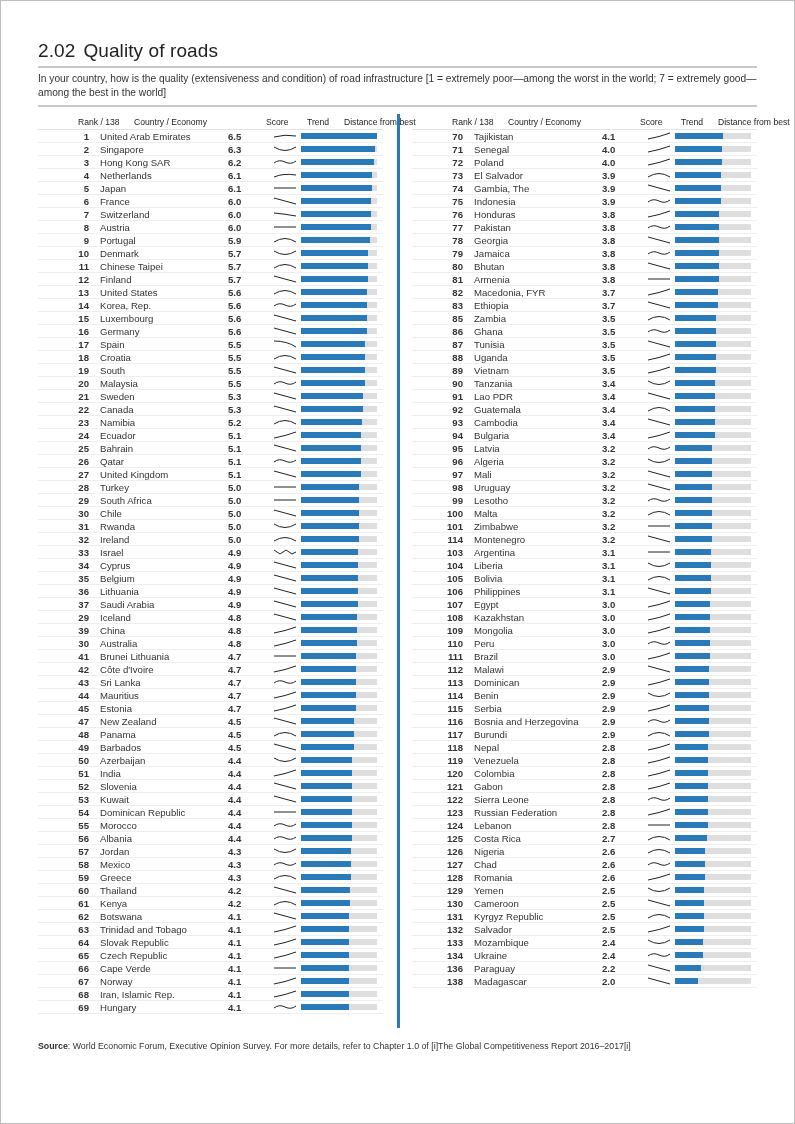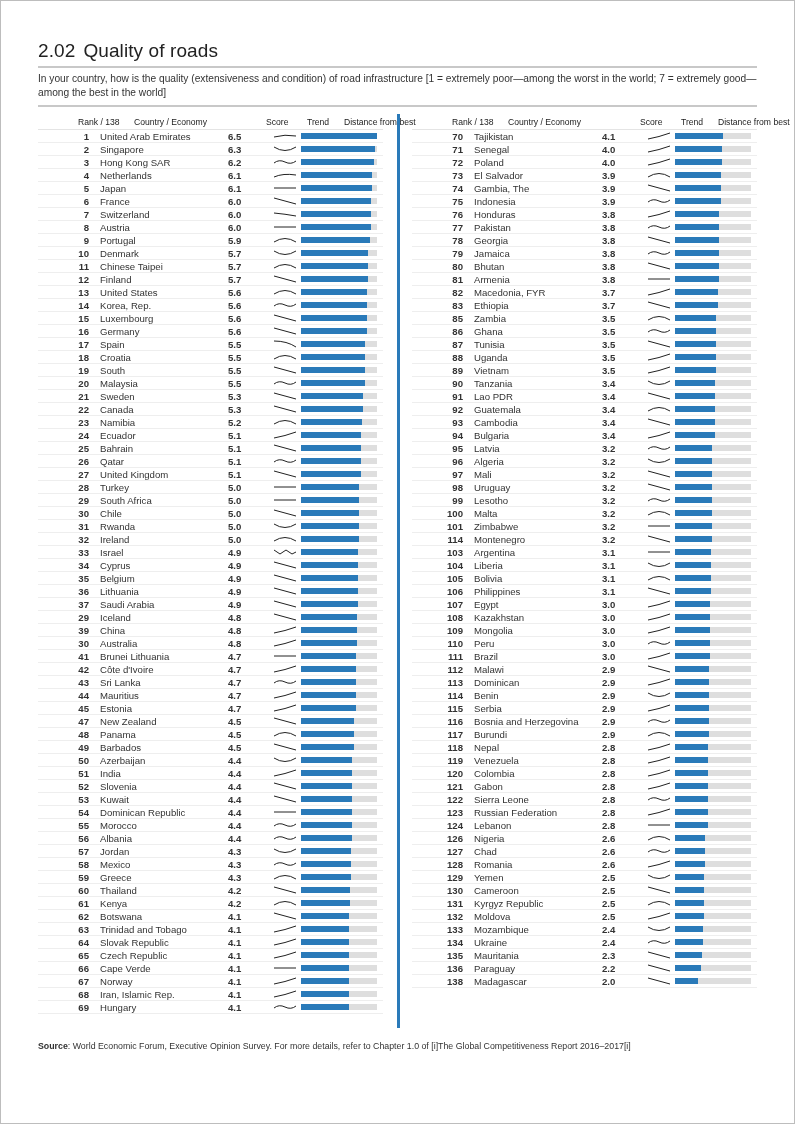--- a/index.html
+++ b/index.html
@@ -1403,20 +1403,31 @@
         <span class="country">Lebanon</span>
         <span class="score">2.8</span>
         <svg class="trend" viewBox="0 0 24 10">
           <path d="M1 5 L23 5" fill="none" stroke="#222" stroke-width="1"></path>
         </svg>
         <div class="bar-track" style="background: rgb(222, 222, 222);">
           <div class="bar-fill" style="background: rgb(42, 122, 185); width: 43.1%;"></div>
         </div>
       </div>
       <div class="row">
+        <span class="rank">125</span>
+        <span class="country">Costa Rica</span>
+        <span class="score">2.7</span>
+        <svg class="trend" viewBox="0 0 24 10">
+          <path d="M1 7 Q12 0 23 7" fill="none" stroke="#222" stroke-width="1"></path>
+        </svg>
+        <div class="bar-track" style="background: rgb(222, 222, 222);">
+          <div class="bar-fill" style="background: rgb(42, 122, 185); width: 41.5%;"></div>
+        </div>
+      </div>
+      <div class="row">
         <span class="rank">126</span>
         <span class="country">Nigeria</span>
         <span class="score">2.6</span>
         <svg class="trend" viewBox="0 0 24 10">
           <path d="M1 7 Q12 0 23 7" fill="none" stroke="#222" stroke-width="1"></path>
         </svg>
         <div class="bar-track" style="background: rgb(222, 222, 222);">
           <div class="bar-fill" style="background: rgb(42, 122, 185); width: 40%;"></div>
         </div>
       </div>
@@ -1470,21 +1481,21 @@
         <span class="score">2.5</span>
         <svg class="trend" viewBox="0 0 24 10">
           <path d="M1 7 Q12 0 23 7" fill="none" stroke="#222" stroke-width="1"></path>
         </svg>
         <div class="bar-track" style="background: rgb(222, 222, 222);">
           <div class="bar-fill" style="background: rgb(42, 122, 185); width: 38.5%;"></div>
         </div>
       </div>
       <div class="row">
         <span class="rank">132</span>
-        <span class="country">Moldova</span>
+        <span class="country">Salvador</span>
         <span class="score">2.5</span>
         <svg class="trend" viewBox="0 0 24 10">
           <path d="M1 8 Q12 6 23 2" fill="none" stroke="#222" stroke-width="1"></path>
         </svg>
         <div class="bar-track" style="background: rgb(222, 222, 222);">
           <div class="bar-fill" style="background: rgb(42, 122, 185); width: 38.5%;"></div>
         </div>
       </div>
       <div class="row">
         <span class="rank">133</span>
@@ -1499,31 +1510,20 @@
       </div>
       <div class="row">
         <span class="rank">134</span>
         <span class="country">Ukraine</span>
         <span class="score">2.4</span>
         <svg class="trend" viewBox="0 0 24 10">
           <path d="M1 6 Q6 2 12 5 T23 4" fill="none" stroke="#222" stroke-width="1"></path>
         </svg>
         <div class="bar-track" style="background: rgb(222, 222, 222);">
           <div class="bar-fill" style="background: rgb(42, 122, 185); width: 36.9%;"></div>
-        </div>
-      </div>
-      <div class="row">
-        <span class="rank">135</span>
-        <span class="country">Mauritania</span>
-        <span class="score">2.3</span>
-        <svg class="trend" viewBox="0 0 24 10">
-          <path d="M1 2 Q12 5 23 8" fill="none" stroke="#222" stroke-width="1"></path>
-        </svg>
-        <div class="bar-track" style="background: rgb(222, 222, 222);">
-          <div class="bar-fill" style="background: rgb(42, 122, 185); width: 35.4%;"></div>
         </div>
       </div>
       <div class="row">
         <span class="rank">136</span>
         <span class="country">Paraguay</span>
         <span class="score">2.2</span>
         <svg class="trend" viewBox="0 0 24 10">
           <path d="M1 2 Q12 5 23 8" fill="none" stroke="#222" stroke-width="1"></path>
         </svg>
         <div class="bar-track" style="background: rgb(222, 222, 222);">

